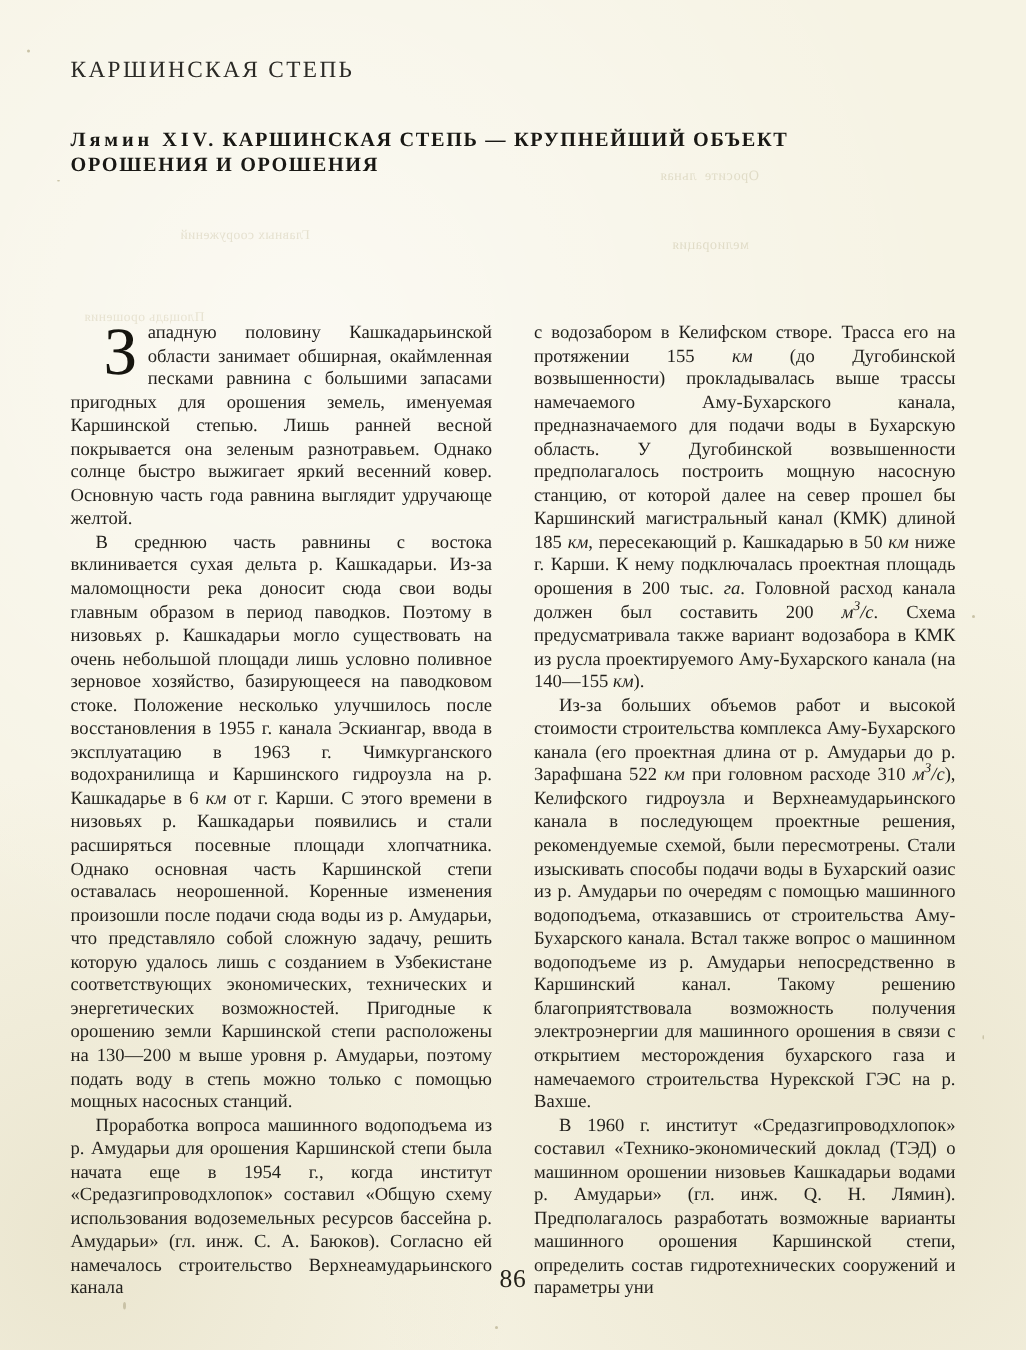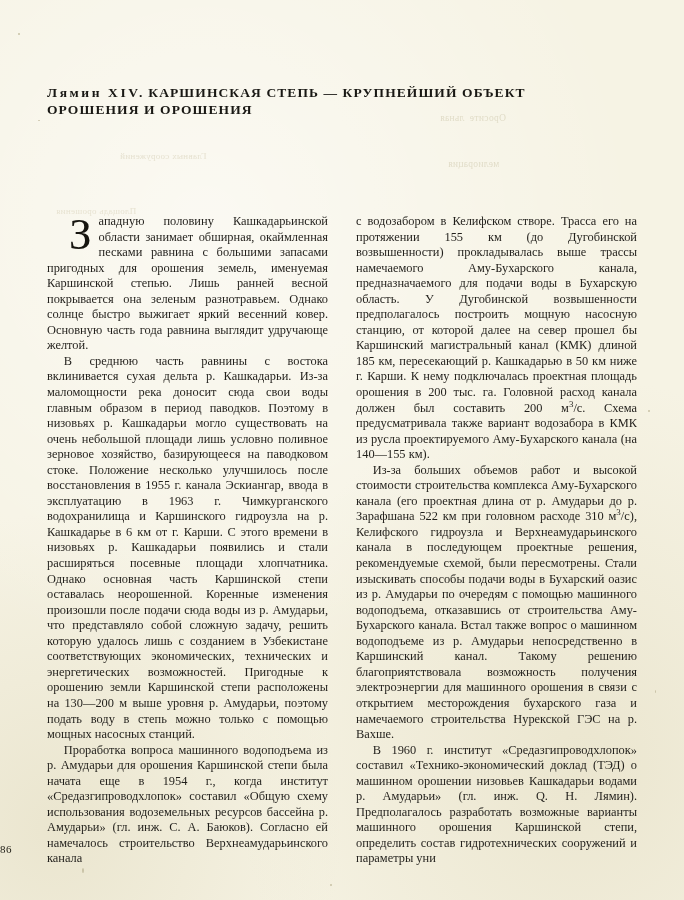--- a/index.html
+++ b/index.html
@@ -100,29 +100,29 @@
   
   .dropcap {
     float: left;
     font-family: "Liberation Serif", "DejaVu Serif", serif;
     font-size: 45px;
     line-height: 36px;
     padding: 2px 7px 0 22px;
     color: #16150f;
   }
 
-  .ital { }
+  .ital { font-style: italic; }
 
   .page-number {
     position: absolute;
     left: 0;
     right: 0;
     top: 843px;
-    text-align: left;
-    font-size: 11px;
+    text-align: center;
+    font-size: 17px;
     color: #232119;
     letter-spacing: .5px;
   }
 
   
   .speck {
     position: absolute;
     background: #c9c2a6;
     border-radius: 50%;
     pointer-events: none;
@@ -132,20 +132,21 @@
 </head>
 <body>
 
 <div class="page">
 
   <div class="showthrough g1">Оросите  льная</div>
   <div class="showthrough g2">мелиорация</div>
   <div class="showthrough g3">Главных сооружений</div>
   <div class="showthrough g4">Площадь орошения</div>
 
+  <div class="running-head">КАРШИНСКАЯ СТЕПЬ</div>
 
   <div class="chapter-heading">
     <span class="lead">Лямин XIV.</span>
     <span class="ttl">КАРШИНСКАЯ    СТЕПЬ — КРУПНЕЙШИЙ ОБЪЕКТ</span><br>
     <span class="ttl">ОРОШЕНИЯ И ОРОШЕНИЯ</span>
   </div>
 
   <div class="columns">
 
     <div class="col">

